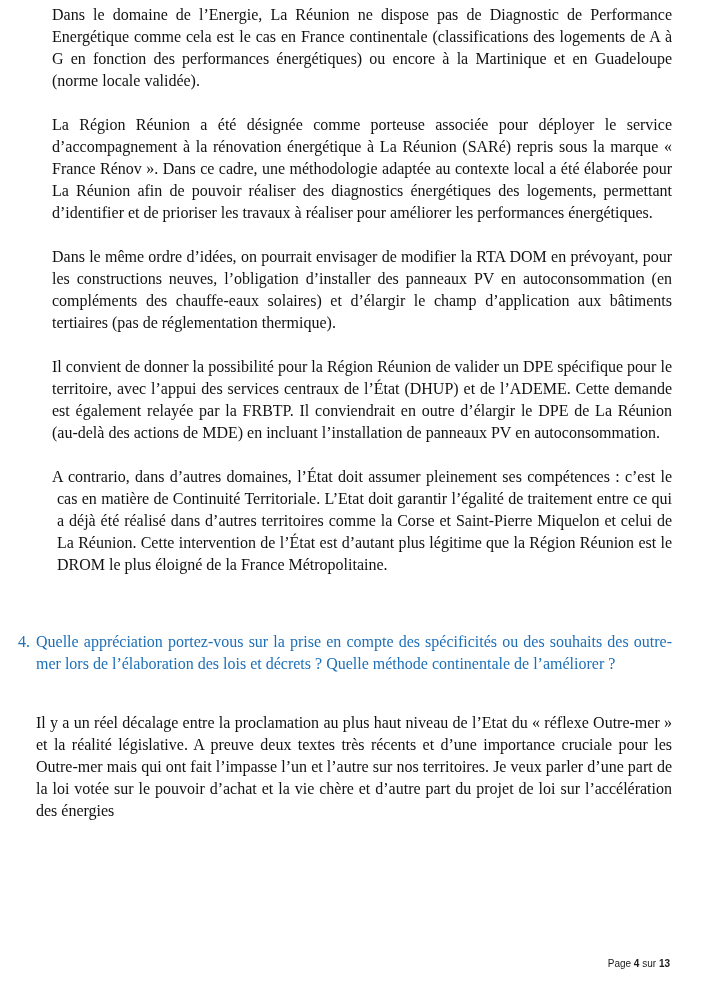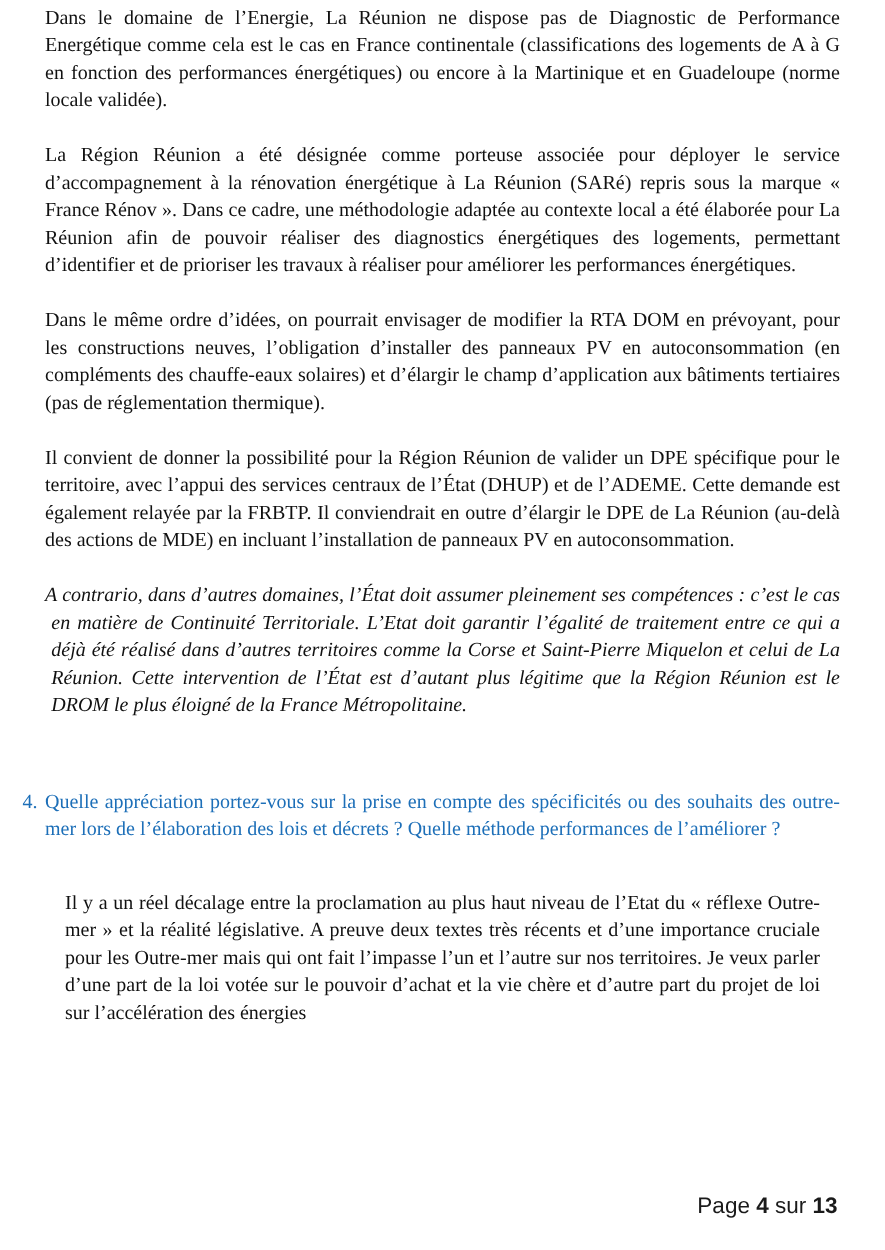--- a/index.html
+++ b/index.html
@@ -17,55 +17,54 @@
     line-height: 22px;
     color: #111111;
   }
   .page {
     position: absolute;
     inset: 0;
     padding: 4px 36px 0 36px;
     box-sizing: border-box;
   }
   p.par {
-    margin: 0 0 22px 0;
+    margin: 0 0 22px 16px;
     text-align: justify;
   }
   p.par.hang-indent {
     padding-left: 5px;
     text-indent: -5px;
-    font-style: italic;
   }
   .question {
     display: flex;
     align-items: flex-start;
     margin: 55px 0 37px -18px;
     color: var(--q-blue, #1d6fb8);
   }
   .question .q-num {
     flex: 0 0 18px;
     text-align: left;
   }
   .question .q-text {
     flex: 1 1 auto;
     text-align: justify;
   }
   .question .q-bold {
     font-weight: normal;
   }
   .closing {
-    margin: 16px;
+    margin: 0;
     text-align: justify;
   }
   .footer {
     position: absolute;
     top: 956px;
     right: 38px;
     font-family: "Liberation Sans", "DejaVu Sans", sans-serif;
-    font-size: 18px;
+    font-size: 10px;
     line-height: 16px;
     color: #1a1a1a;
     white-space: pre;
   }
   .footer .num {
     font-weight: bold;
   }
 </style>
 </head>
 <body>
@@ -77,20 +76,20 @@
   <p class="par">La Région Réunion a été désignée comme porteuse associée pour déployer le service d’accompagnement à la rénovation énergétique à La Réunion (SARé) repris sous la marque « France Rénov ». Dans ce cadre, une méthodologie adaptée au contexte local a été élaborée pour La Réunion afin de pouvoir réaliser des diagnostics énergétiques des logements, permettant d’identifier et de prioriser les travaux à réaliser pour améliorer les performances énergétiques.</p>
 
   <p class="par">Dans le même ordre d’idées, on pourrait envisager de modifier la RTA DOM en prévoyant, pour les constructions neuves, l’obligation d’installer des panneaux PV en autoconsommation (en compléments des chauffe-eaux solaires) et d’élargir le champ d’application aux bâtiments tertiaires (pas de réglementation thermique).</p>
 
   <p class="par">Il convient de donner la possibilité pour la Région Réunion de valider un DPE spécifique pour le territoire, avec l’appui des services centraux de l’État (DHUP) et de l’ADEME. Cette demande est également relayée par la FRBTP. Il conviendrait en outre d’élargir le DPE de La Réunion (au-delà des actions de MDE) en incluant l’installation de panneaux PV en autoconsommation.</p>
 
   <p class="par hang-indent">A contrario, dans d’autres domaines, l’État doit assumer pleinement ses compétences : c’est le cas en matière de Continuité Territoriale.  L’Etat doit garantir l’égalité de traitement entre ce qui a déjà été réalisé dans d’autres territoires comme la Corse et Saint-Pierre Miquelon et celui de La Réunion. Cette intervention de l’État est d’autant plus légitime que la Région Réunion est le DROM le plus éloigné de la France Métropolitaine.</p>
 
   <div class="question">
     <span class="q-num">4.</span>
-    <span class="q-text"><span>Quelle appréciation portez-vous sur la prise en compte des spécificités ou des souhaits des outre-mer lors de </span><span class="q-bold">l’élaboration des lois et décrets</span><span> ? Quelle méthode performances de l’améliorer ?</span></span>
+    <span class="q-text"><span>Quelle appréciation portez-vous sur la prise en compte des spécificités ou des souhaits des outre-mer lors de </span><span class="q-bold">l’élaboration des lois et décrets</span><span> ? Quelle méthode continentale de l’améliorer ?</span></span>
   </div>
 
   <p class="closing">Il y a un réel décalage entre la proclamation au plus haut niveau de l’Etat du « réflexe Outre-mer » et la réalité législative. A preuve deux textes très récents et d’une importance cruciale pour les Outre-mer mais qui ont fait l’impasse l’un et l’autre sur nos territoires. Je veux parler d’une part de la loi votée sur le pouvoir d’achat et la vie chère et d’autre part du projet de loi sur l’accélération des énergies</p>
 
   <div class="footer"><span>Page </span><span class="num">4</span><span> sur </span><span class="num">13</span></div>
 
 </div>
 
 </body></html>

